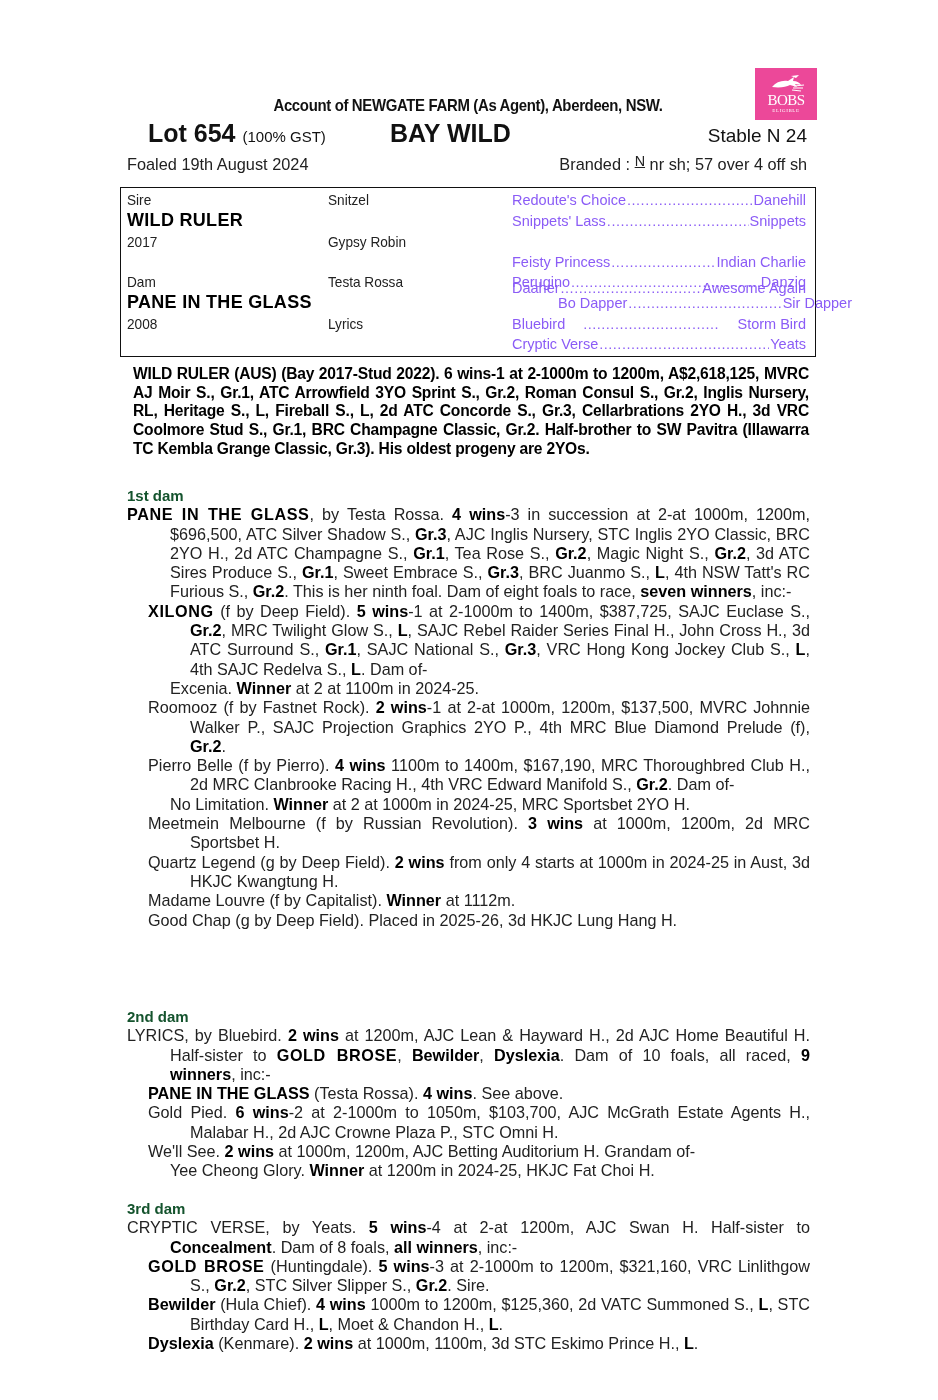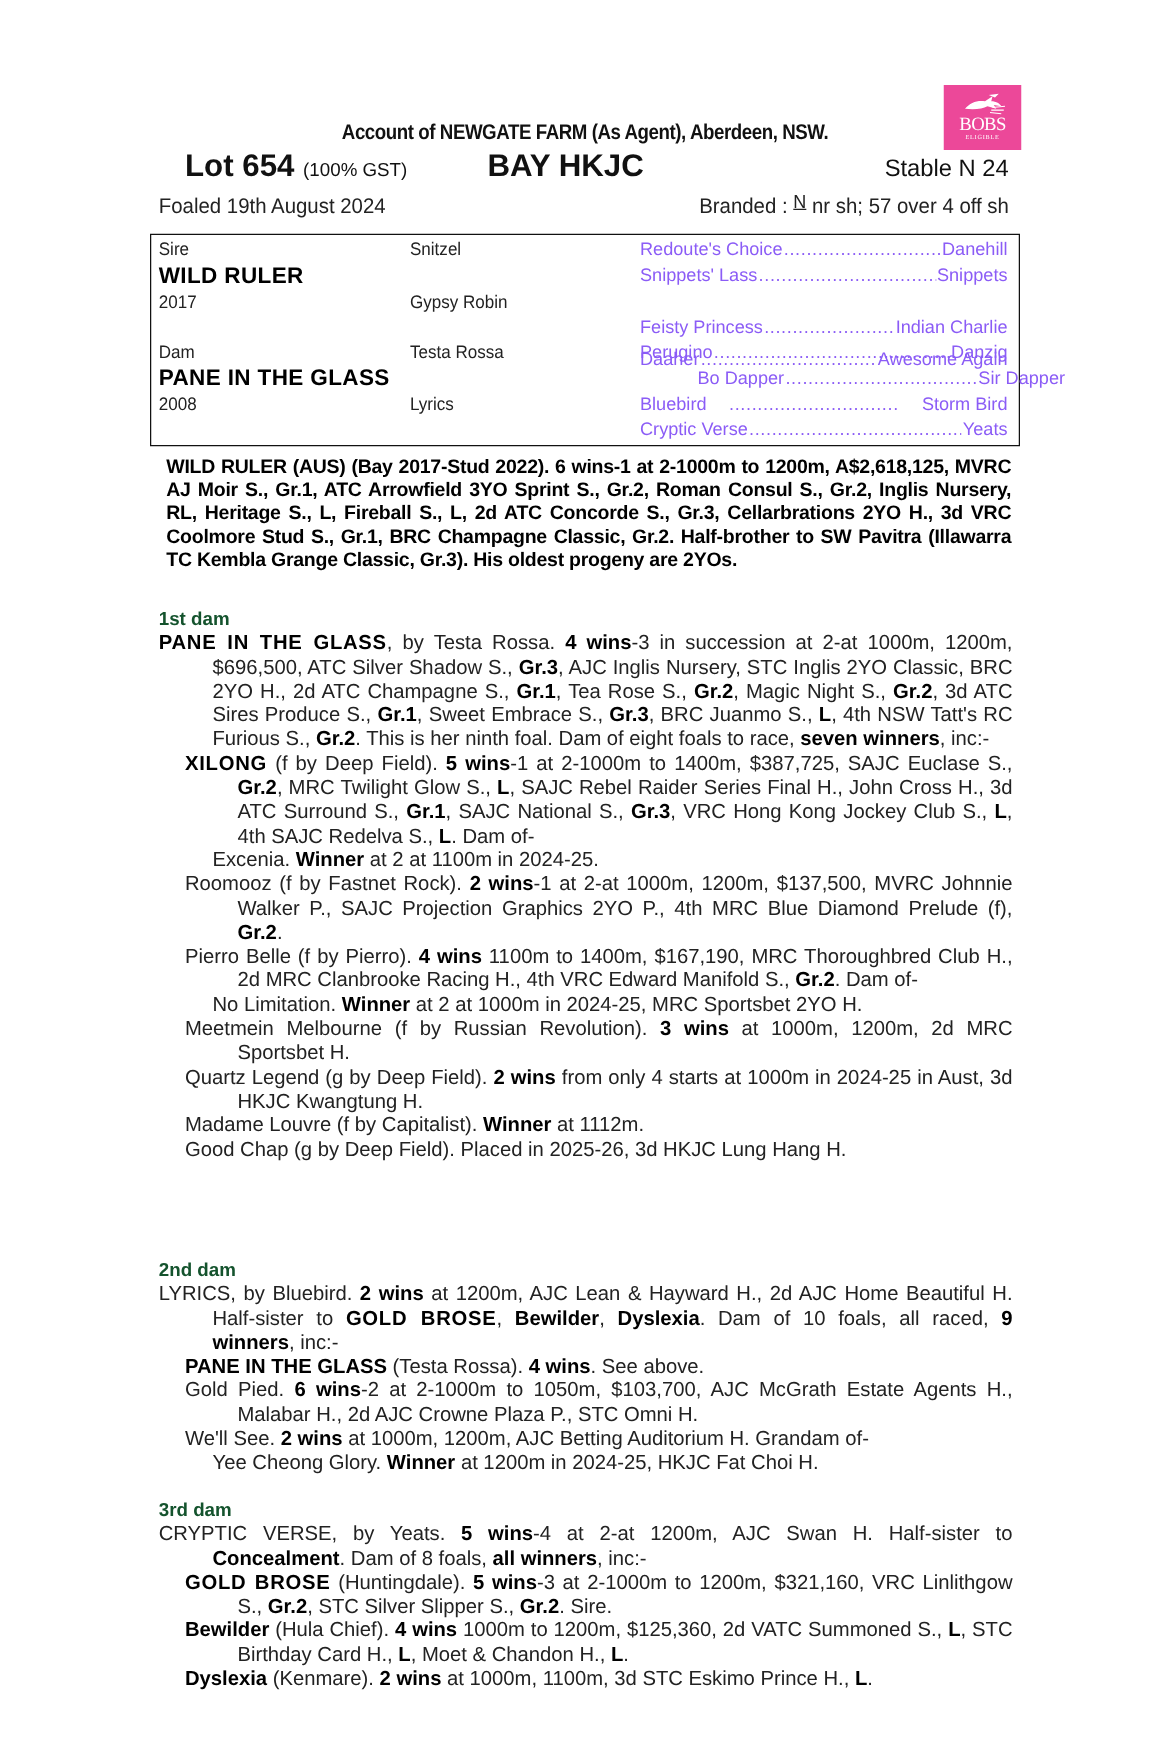--- a/index.html
+++ b/index.html
@@ -62,21 +62,21 @@
     <div class="bobs">BOBS</div>
     <div class="elig">ELIGIBLE</div>
   </div>
 
   <div class="account">Account of NEWGATE FARM (As Agent), Aberdeen, NSW.</div>
 
   <div class="lot">
     <span>Lot 654</span>
     <span class="gst">(100% GST)</span>
   </div>
-  <div class="sex">BAY HKJC</div>
+  <div class="sex">BAY WILD</div>
   <div class="stable">Stable N 24</div>
 
   <div class="foaled">Foaled 19th August 2024</div>
   <div class="branded">
     <span>Branded : </span><span class="brand-n">N</span><span> nr sh; 57 over 4 off sh</span>
   </div>
 
   <div class="ped">
     <div class="c" style="left:6px; top:4px;">Sire</div>
     <div class="c b" style="left:6px; top:22px;">WILD RULER</div>

